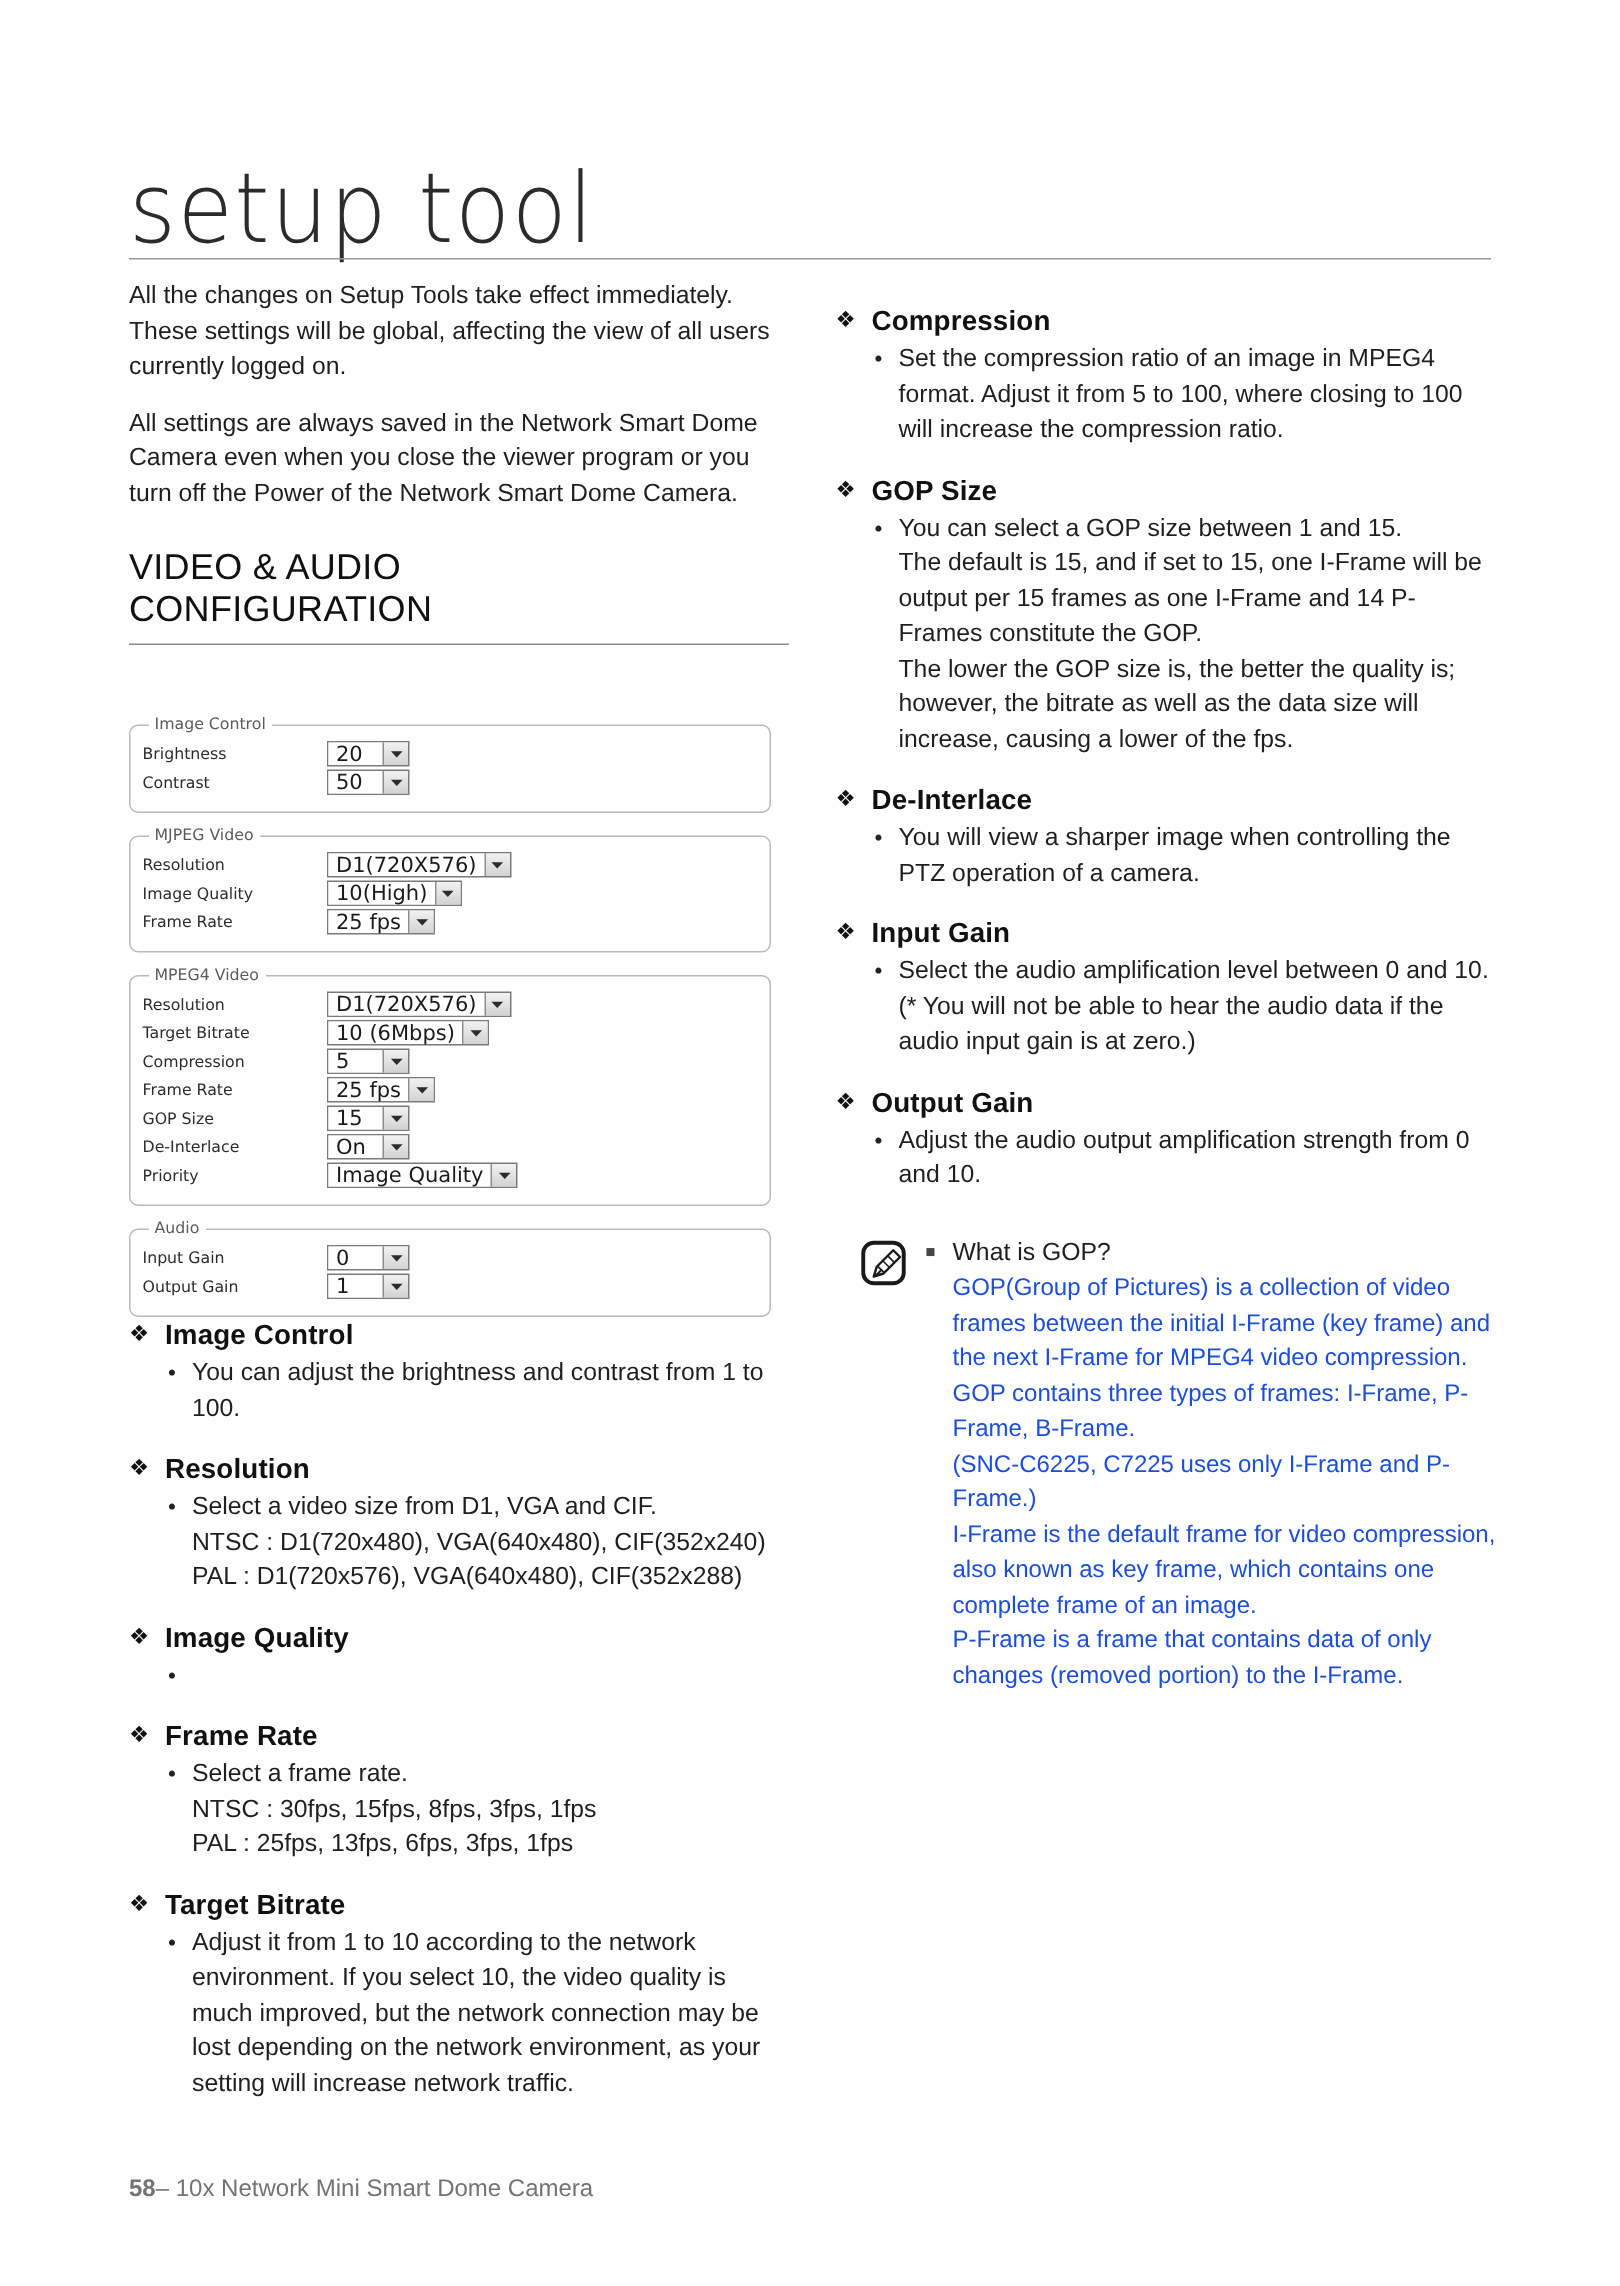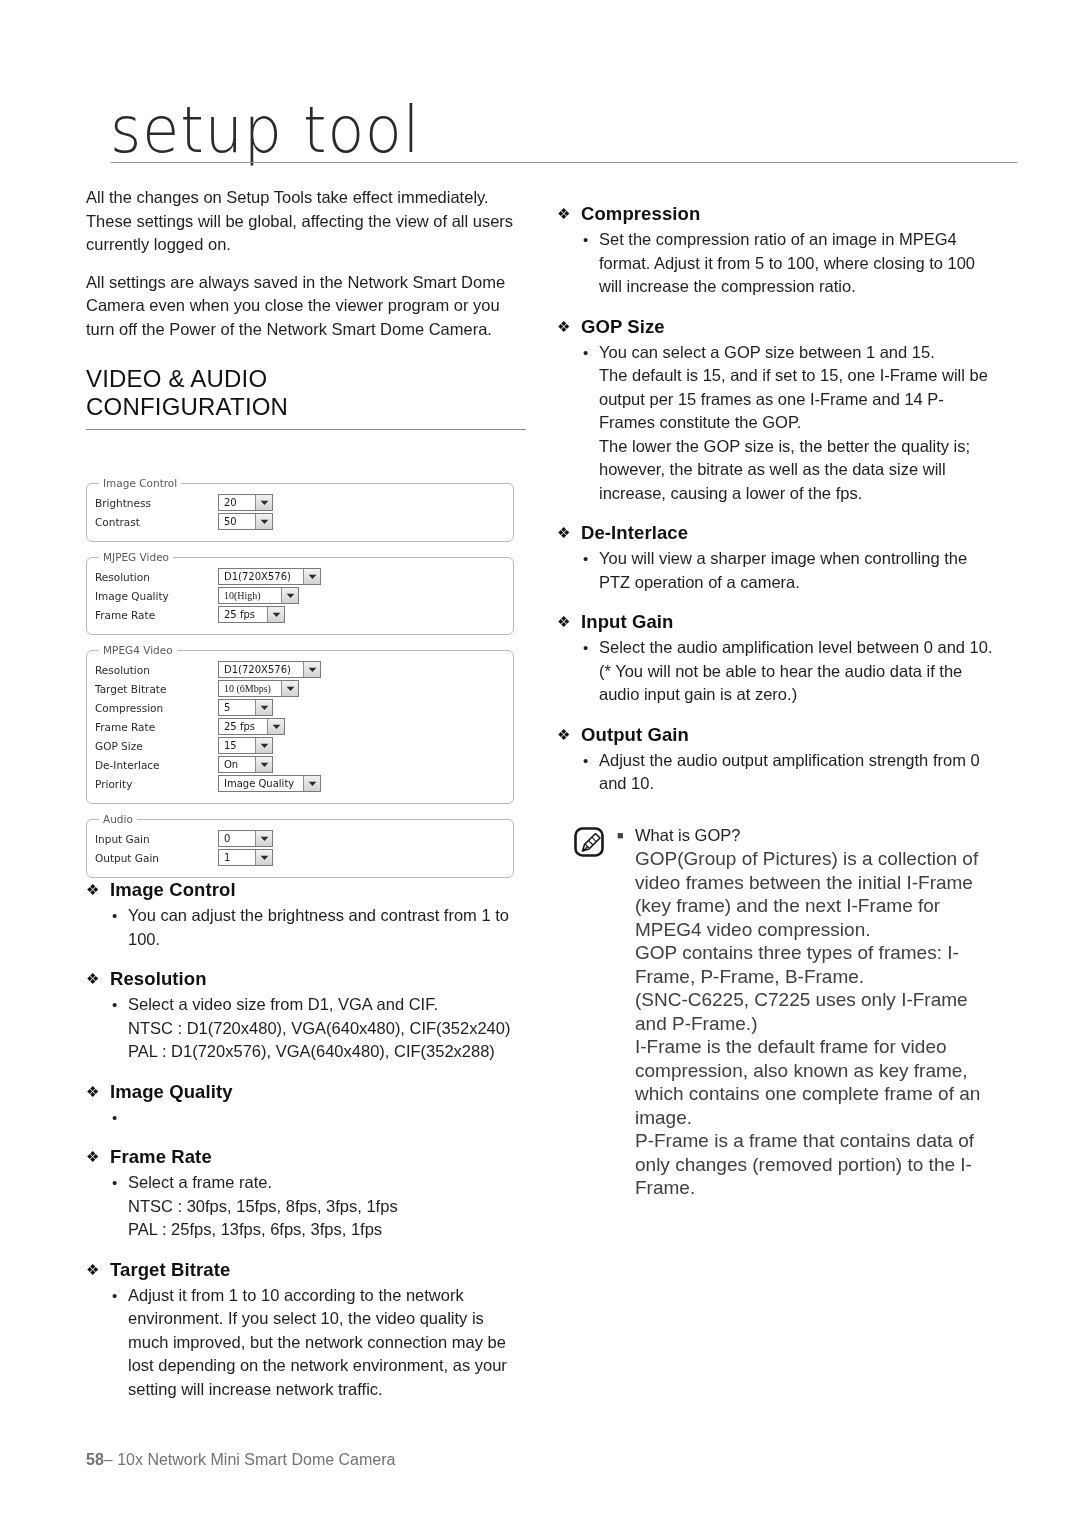--- a/index.html
+++ b/index.html
@@ -20,24 +20,23 @@
     position: relative;
     width: 1080px;
     height: 1524px;
     box-sizing: border-box;
   }
 
   
   .page-header {
     position: absolute;
     left: 86px;
-    top: 96px;
+    top: 106px;
     width: 908px;
     height: 72px;
-    margin-left: 24px;
   }
   .page-title {
     font-family: "DejaVu Sans", sans-serif;
     font-weight: 300;
     font-size: 60px;
     line-height: 62px;
     letter-spacing: 1px;
     color: #2b2b2b;
     -webkit-text-stroke: 0px;
     transform: scaleY(1.08);
@@ -160,23 +159,23 @@
     line-height: 23.5px;
     color: #444;
   }
   .note-title {
     font-size: 16.5px;
     line-height: 23.5px;
     color: #1f1f1f;
   }
   .note-text {
     padding-left: 18px;
-    font-size: 19px;
+    font-size: 16px;
     line-height: 23.5px;
-    color: #404040;
+    color: #1d4ed8;
     white-space: pre-line;
   }
 
   
   .panel-figure {
     position: absolute;
     left: 86px;
     top: 477px;
     width: 428px;
   }
@@ -213,21 +212,21 @@
   .fselect {
     display: inline-flex;
     align-items: stretch;
     border: 1px solid #7a7a7a;
     background: #ffffff;
     height: 17px;
     box-sizing: border-box;
   }
   .fselect .val {
     font-family: "DejaVu Sans", sans-serif;
-    font-size: 10px;
+    font-size: 14px;
     color: #1a1a1a;
     padding: 0 5px;
     display: flex;
     align-items: center;
     background: #ffffff;
     white-space: nowrap;
   }
   .fselect .arrowbox {
     width: 16px;
     flex: none;
@@ -235,21 +234,21 @@
     border-left: 1px solid #8d8d8d;
     display: flex;
     align-items: center;
     justify-content: center;
   }
   .fselect .arrowbox svg { display: block; }
 
   
   .w-xs .val { min-width: 26px; }
   .w-sm .val { min-width: 38px; }
-  .w-md .val { min-width: 52px; font-family: Liberation Serif, serif; }
+  .w-md .val { min-width: 52px; }
   .w-lg .val { min-width: 74px; }
 
   
   .footer {
     position: absolute;
     left: 86px;
     top: 1450px;
     font-size: 16px;
     line-height: 20px;
     color: #737373;

